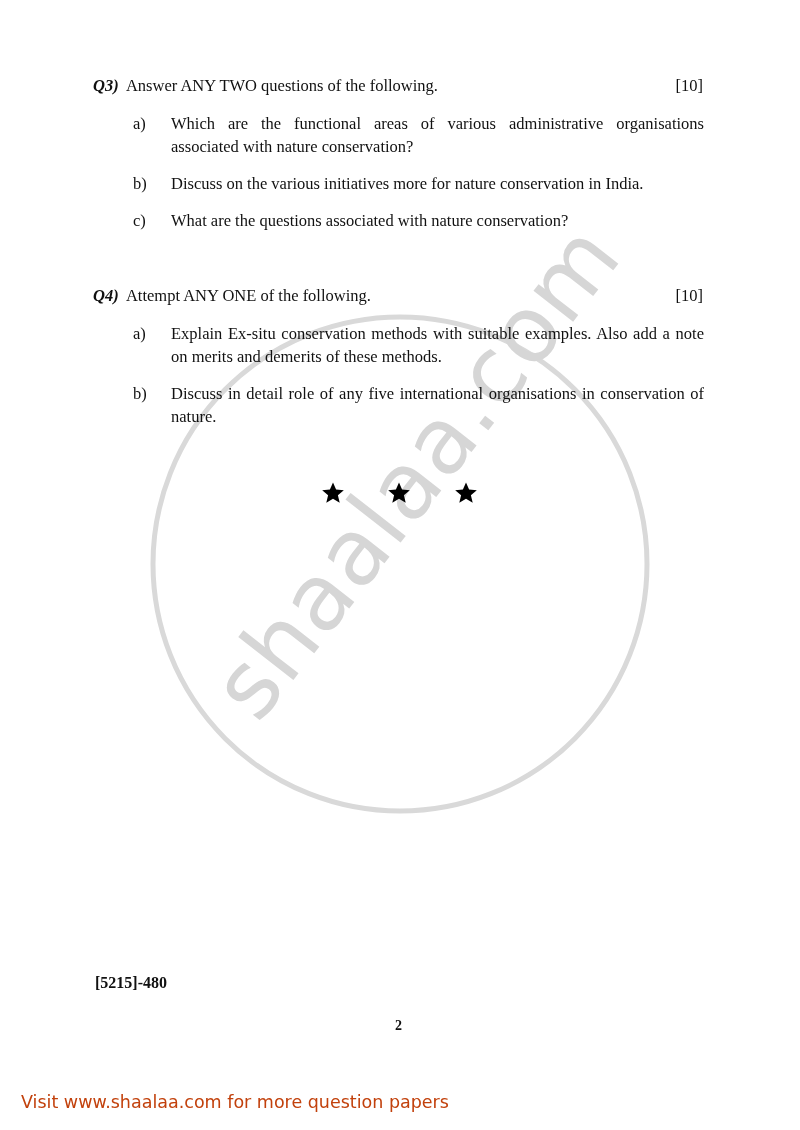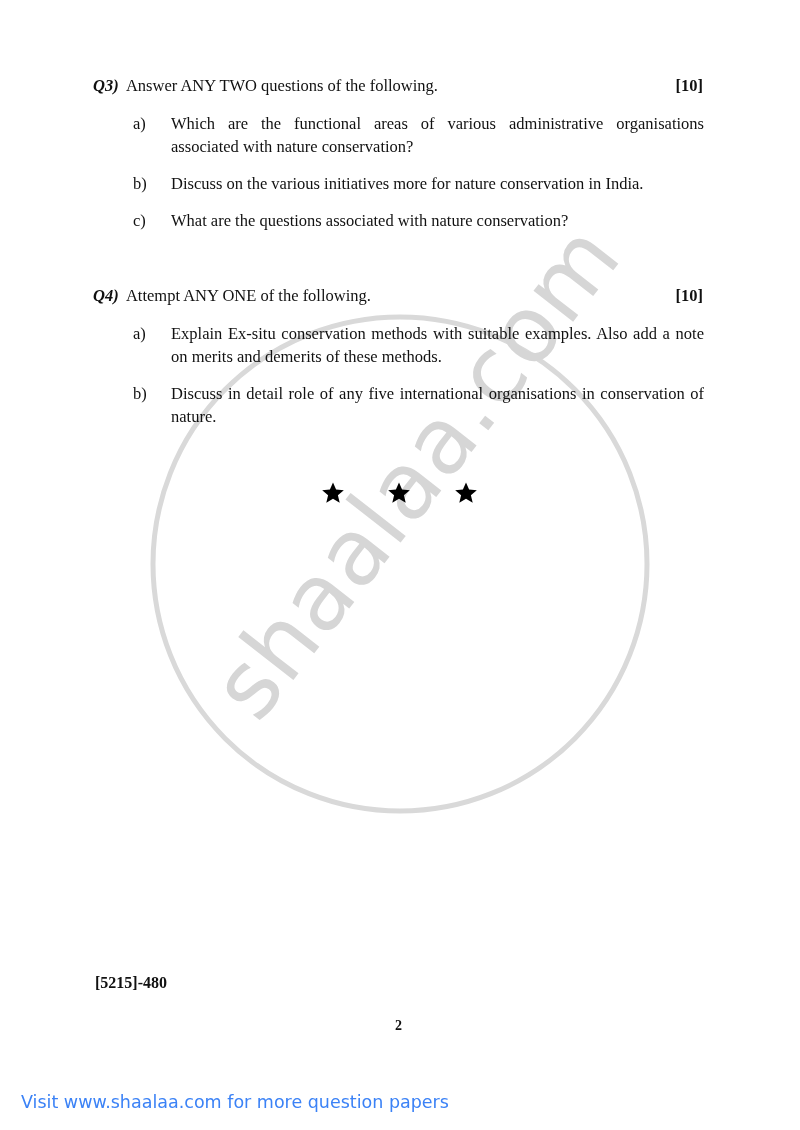--- a/index.html
+++ b/index.html
@@ -9,34 +9,34 @@
   }
   .watermark {
     position: absolute; left: 0; top: 0; width: 800px; height: 1130px; pointer-events: none; z-index: 0;
   }
   .page { position: absolute; left: 0; top: 0; width: 800px; height: 1042px; z-index: 1; }
   .q-head {
     position: absolute; left: 93px; width: 610px; font-size: 16.5px; line-height: 20px;
     display: flex; justify-content: space-between;
   }
   .q-head .qnum { font-style: italic; font-weight: bold; margin-right: 4px; }
-  .q-head .marks { font-weight: bold; }
+  .q-head .marks { font-weight: normal; }
   .item {
     position: absolute; left: 133px; width: 571px; font-size: 16.5px; line-height: 23px;
     display: flex;
   }
   .item .lbl { width: 38px; flex: 0 0 38px; }
   .item .txt { flex: 1; text-align: justify; }
   .stars { position: absolute; top: 481px; left: 0; width: 800px; height: 28px; }
   .star { position: absolute; width: 24px; height: 24px; }
   .footer-code { position: absolute; left: 95px; top: 974px; font-size: 16px; font-weight: bold; }
   .page-num { position: absolute; left: 395px; top: 1018px; font-size: 14px; font-weight: bold; }
   .visit {
     position: absolute; left: 21px; top: 1092px; font-family: "DejaVu Sans", "Liberation Sans", sans-serif;
-    font-size: 17.5px; color: #3b82f6;
+    font-size: 17.5px; color: #c2410c;
   }
 </style>
 </head>
 <body>
 
 <svg class="watermark" viewBox="0 0 800 1130" xmlns="http://www.w3.org/2000/svg">
   <circle cx="400" cy="564" r="247" fill="none" stroke="#d9d9d9" stroke-width="5"></circle>
   <text x="0" y="0" transform="translate(258,725) rotate(-52)" font-family="DejaVu Sans, Liberation Sans, sans-serif" font-size="92" fill="#d6d6d6" letter-spacing="1">shaalaa.com</text>
 </svg>
 

